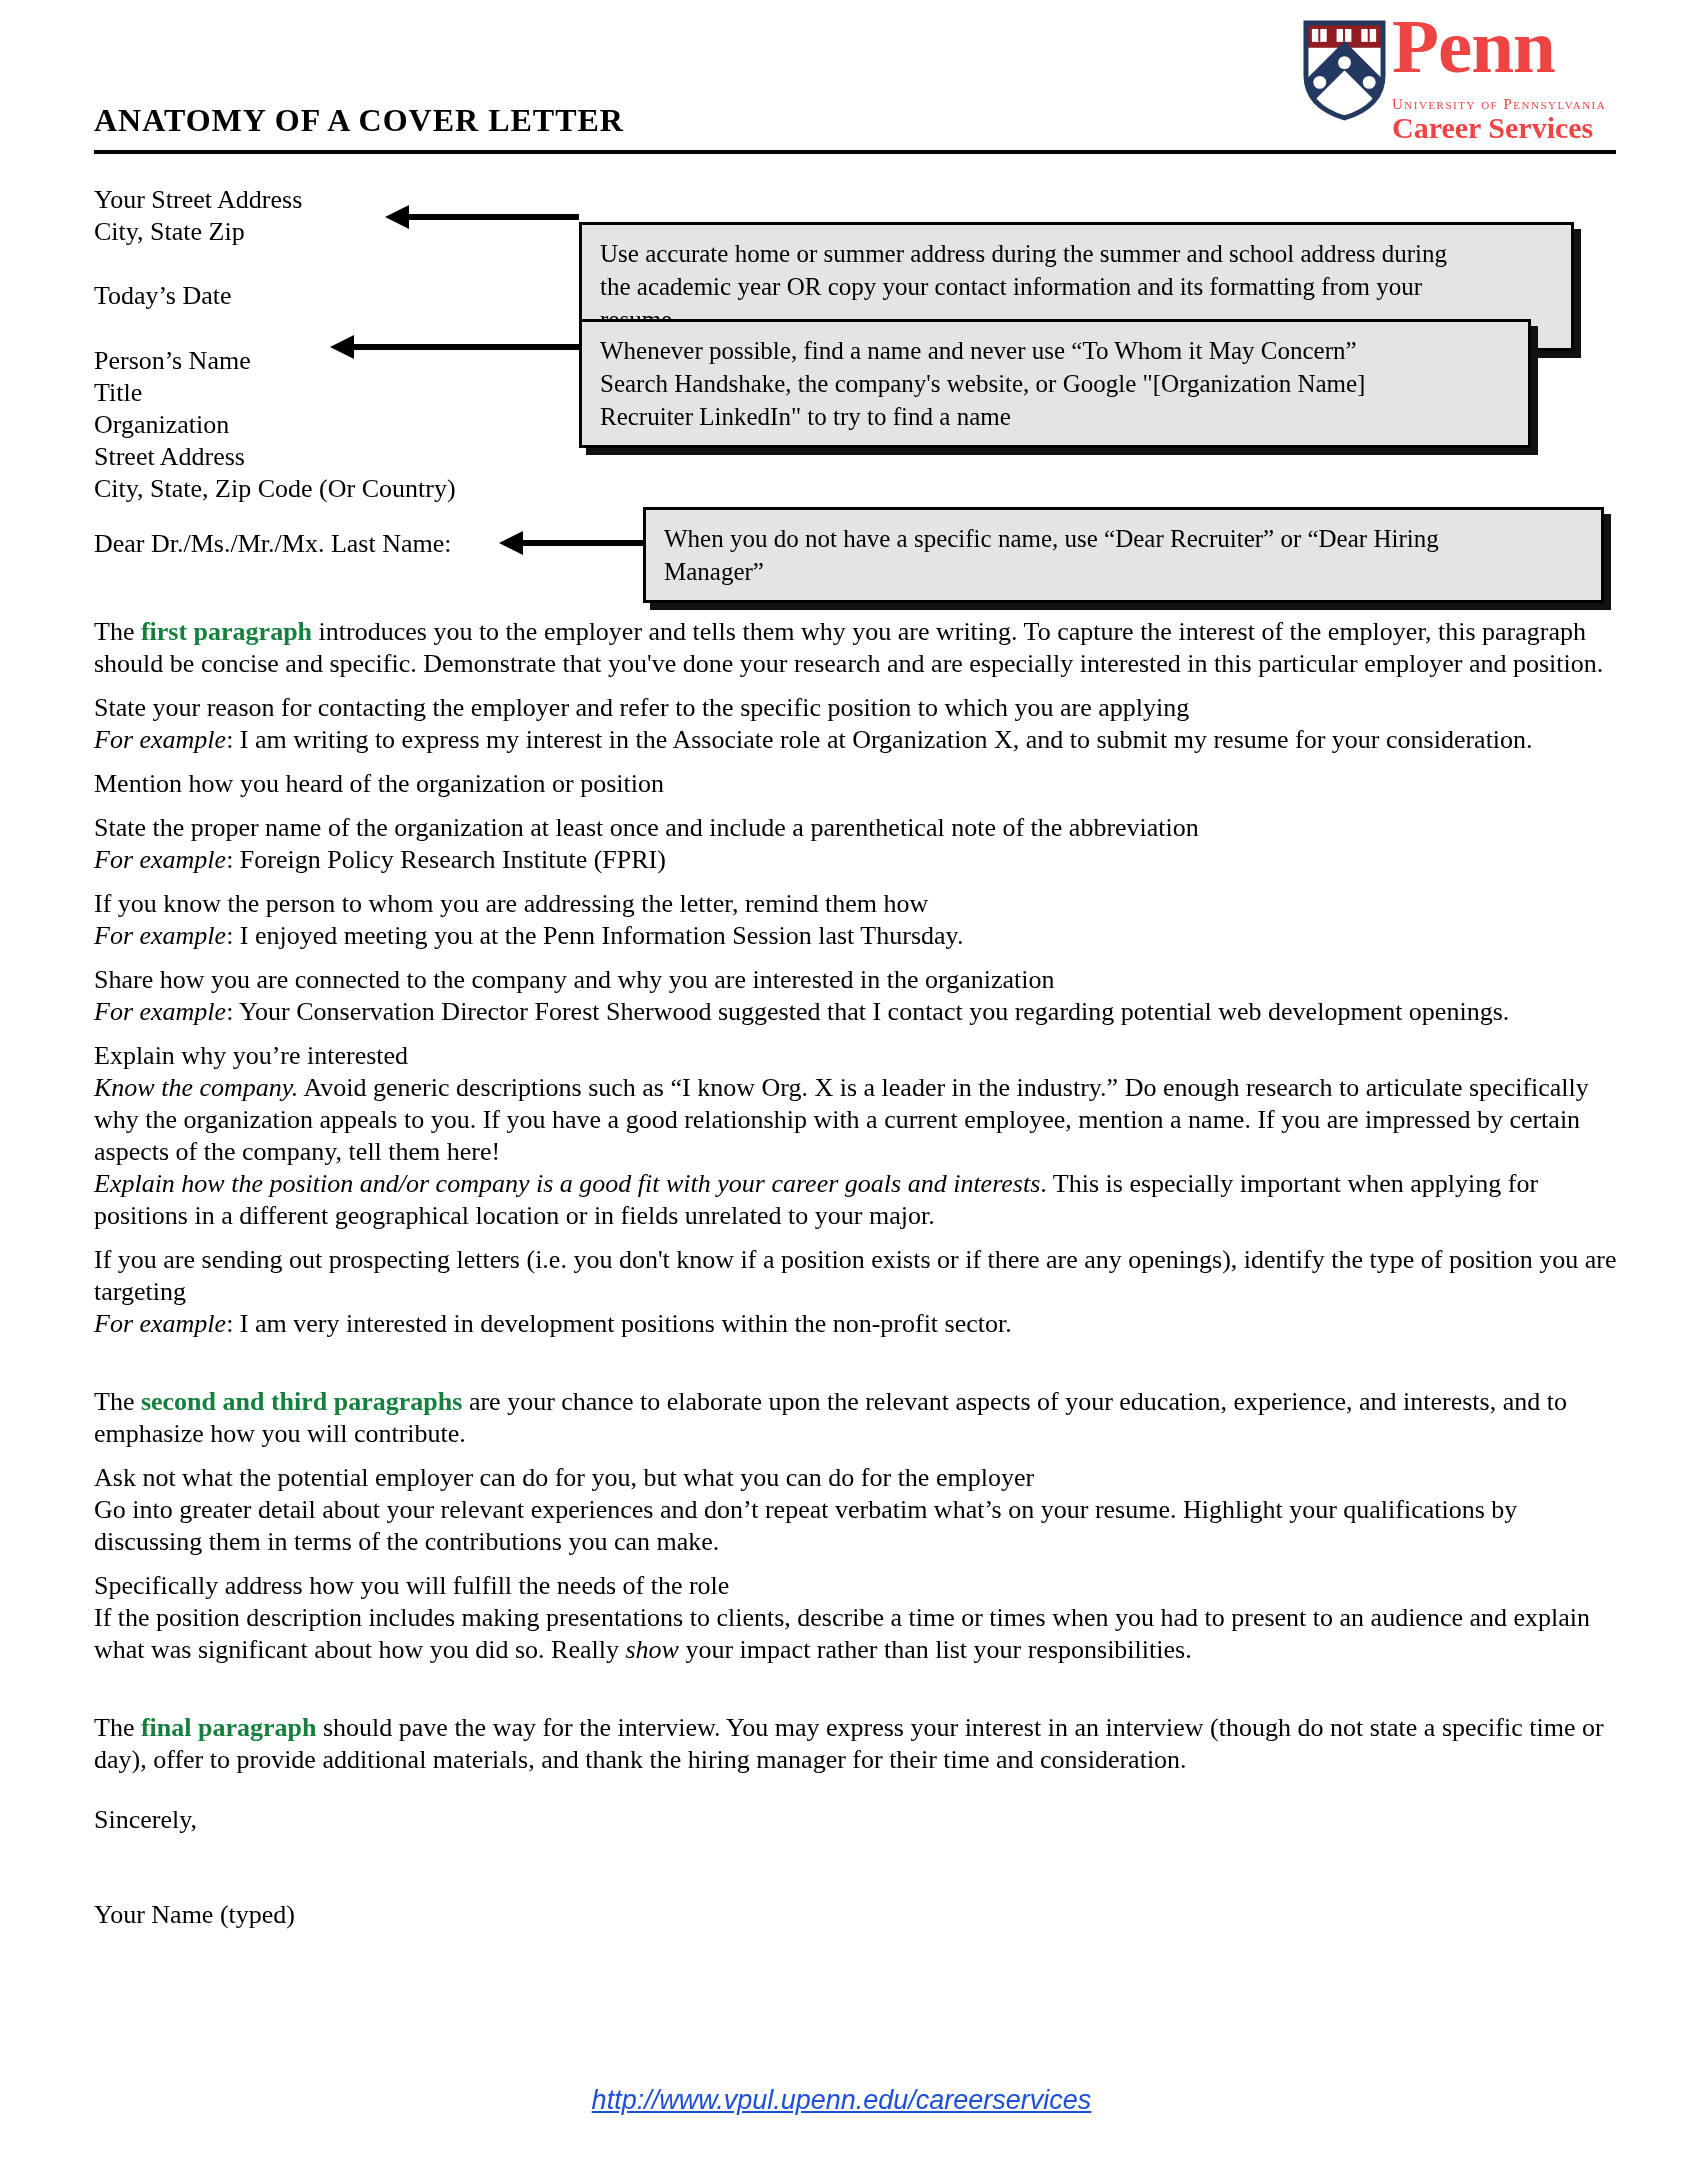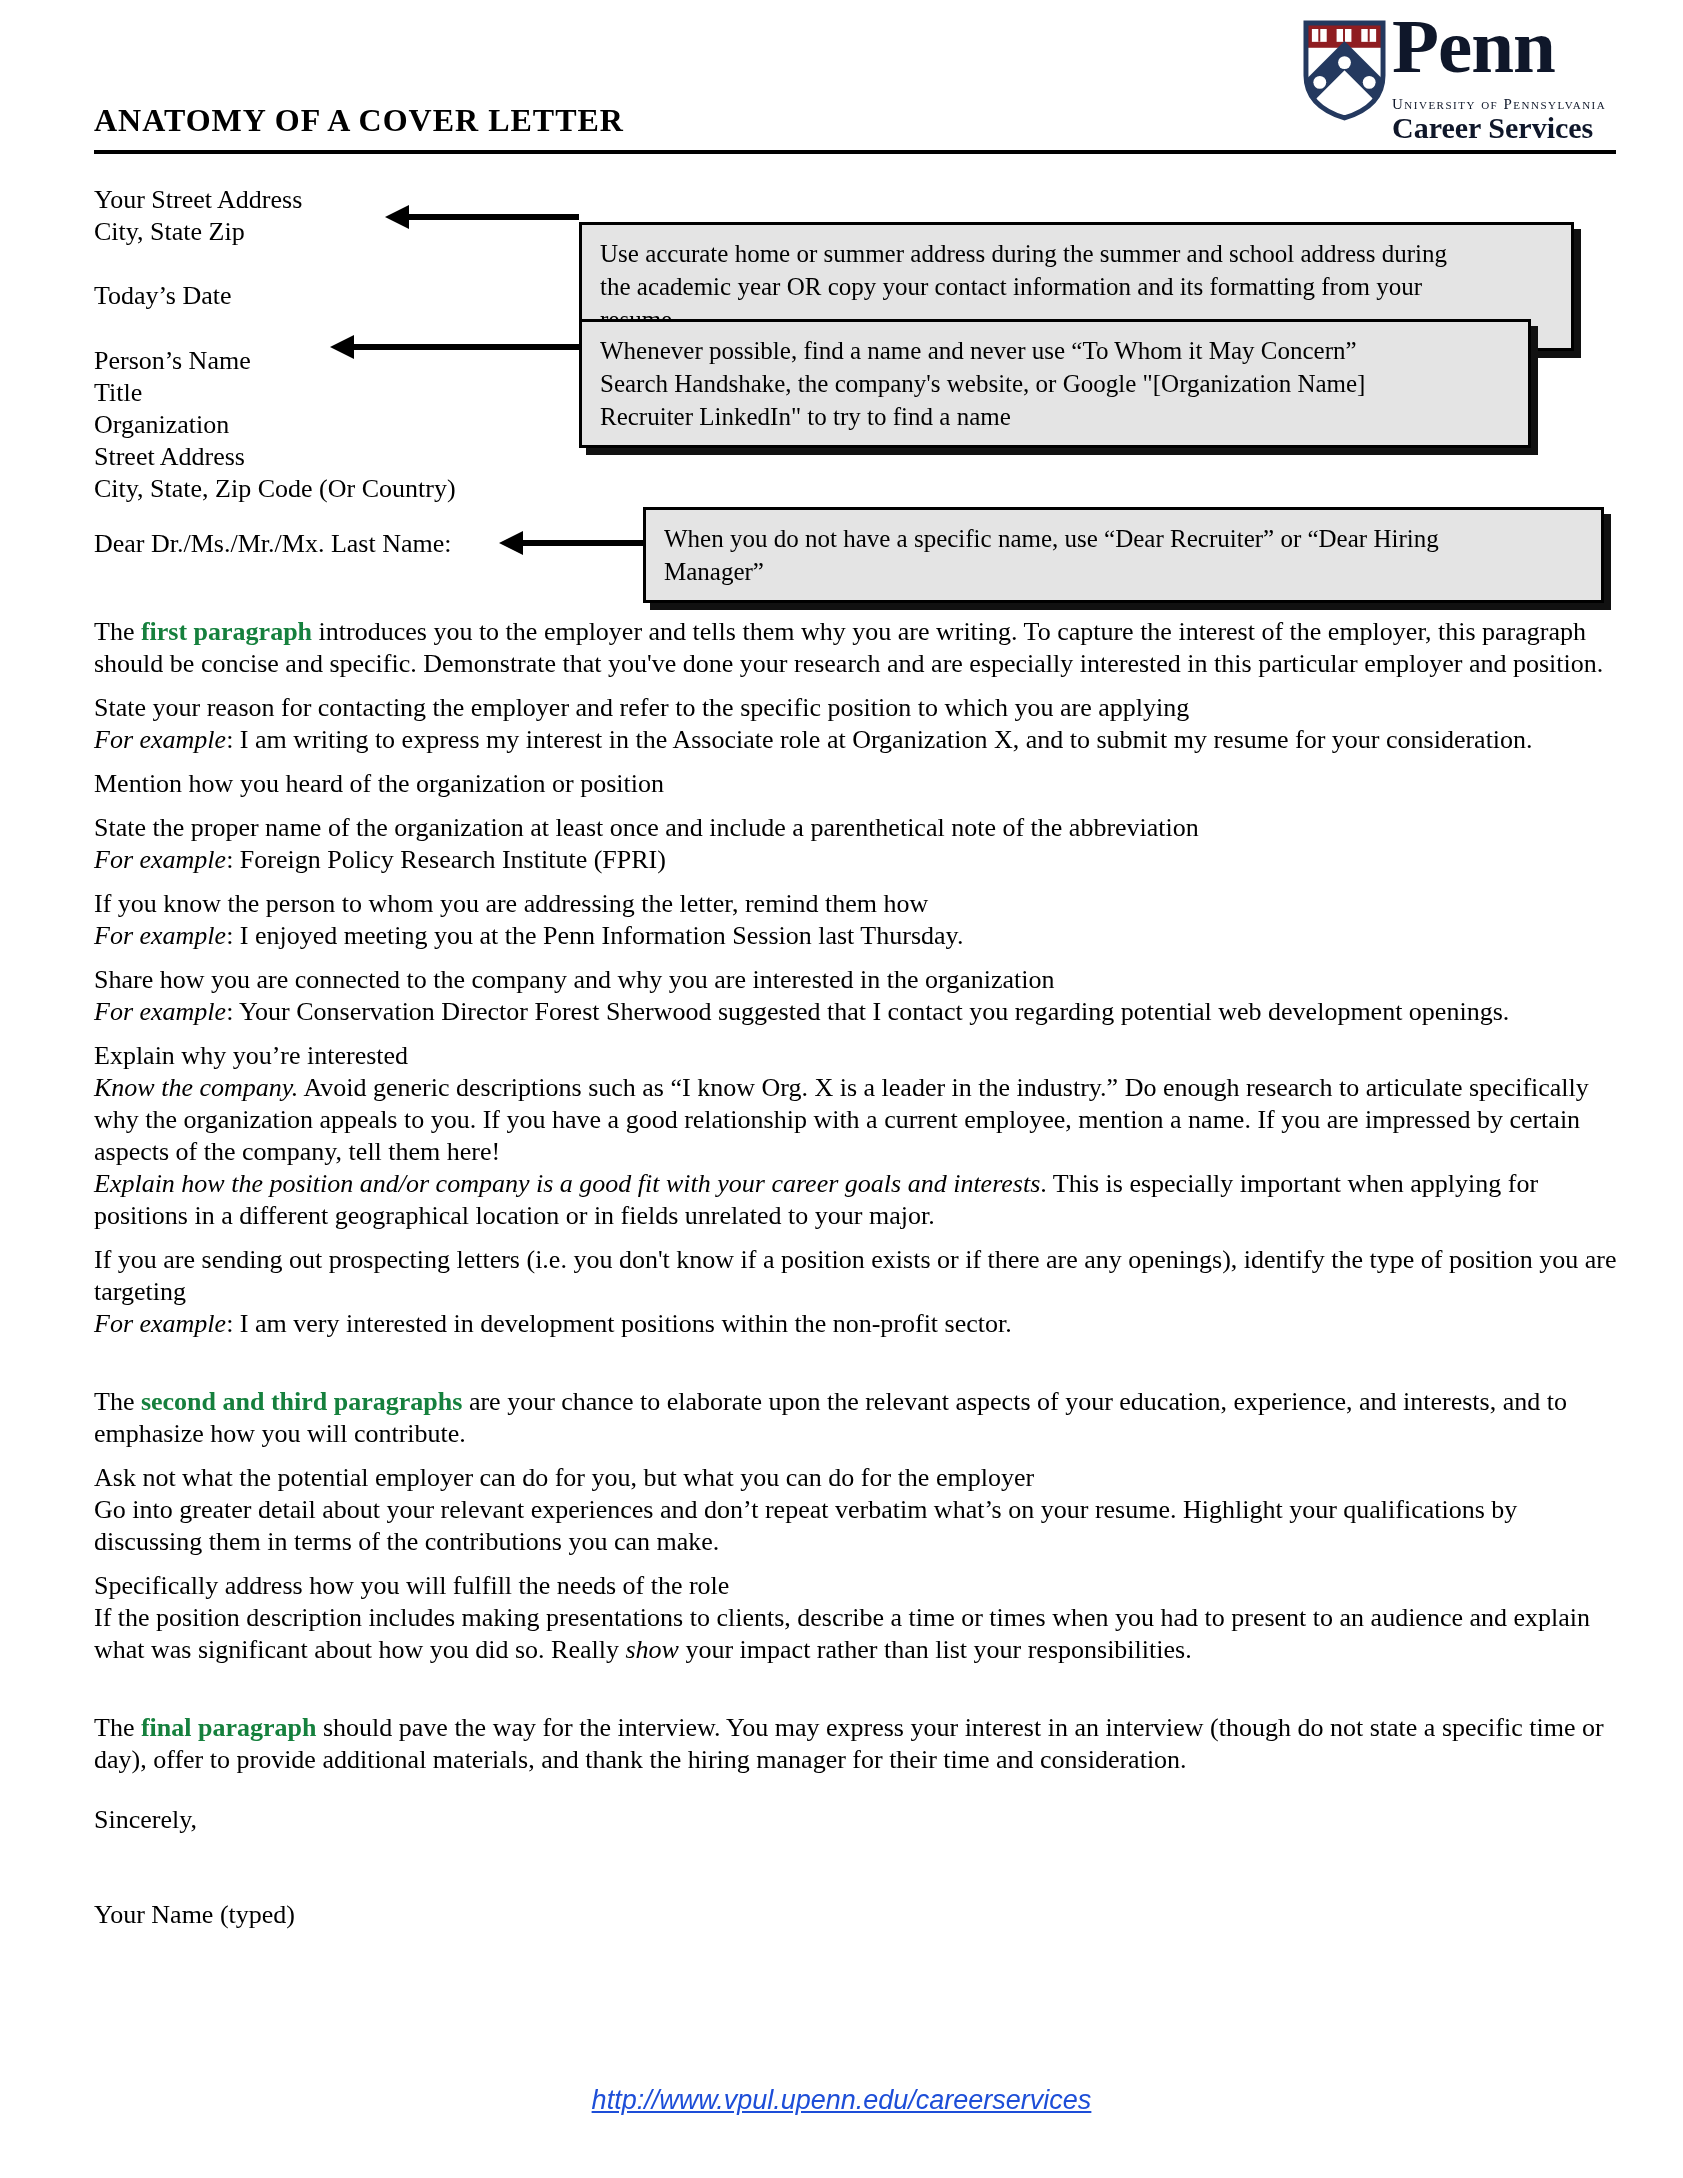--- a/index.html
+++ b/index.html
@@ -3,21 +3,21 @@
 <meta charset="utf-8">
 <style>
   html,body{margin:0;padding:0;background:#ffffff;}
   .page{position:relative;width:1683px;height:2178px;background:#fff;overflow:hidden;
         font-family:"Liberation Serif", serif;color:#000;}
   .title{position:absolute;left:94px;top:102px;font-size:32px;font-weight:bold;letter-spacing:1px;}
   .rule{position:absolute;left:94px;top:150px;width:1522px;height:4px;background:#000;}
 
   
   .logo{position:absolute;left:1303px;top:20px;display:flex;align-items:flex-start;}
-  .logo-text{margin-left:6px;margin-top:-12px;color:#0f172a;}
+  .logo-text{margin-left:6px;margin-top:-12px;color:#ef4444;}
   .penn{font-size:77px;line-height:77px;font-weight:bold;letter-spacing:-1px;}
   .univ{font-size:15px;font-variant:small-caps;letter-spacing:1.5px;line-height:15px;margin-top:12px;}
   .career{font-size:30px;font-weight:bold;line-height:32px;}
 
   
   .col{position:absolute;left:94px;font-size:26px;line-height:32px;}
 
   
   .callout{position:absolute;background:#e4e4e4;border:3px solid #000;box-shadow:7px 7px 0 #111;
            padding:12px 18px;font-size:25px;line-height:33px;white-space:pre-line;box-sizing:border-box;}

